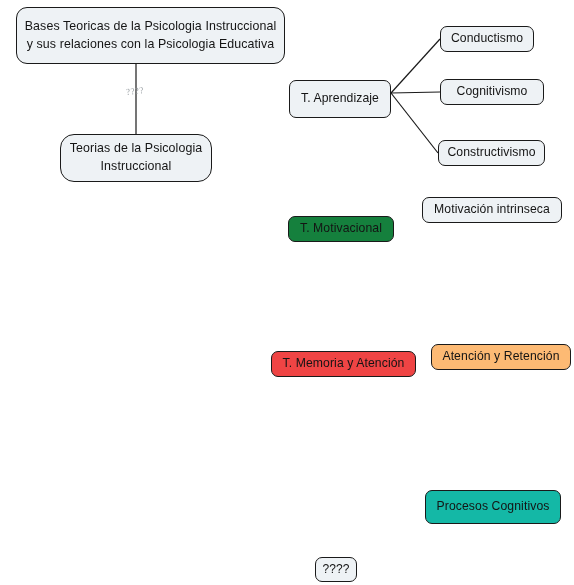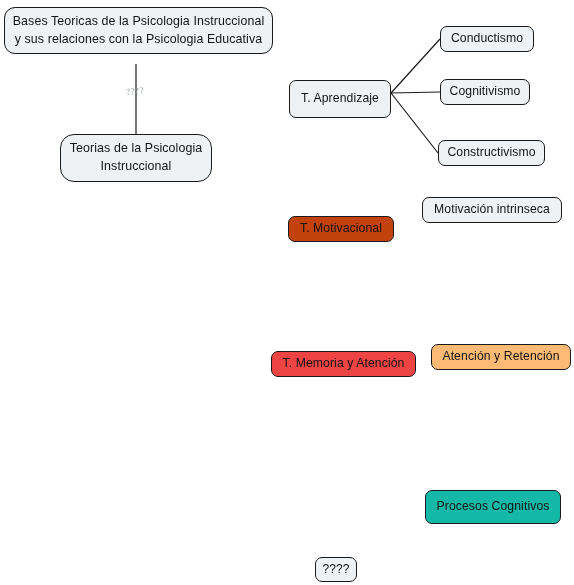--- a/index.html
+++ b/index.html
@@ -71,28 +71,28 @@
 </head>
 <body>
 
 <div id="canvas">
   <svg id="edge-layer" viewBox="0 0 574 585">
       <line x1="136" y1="64" x2="136" y2="134" stroke="#1a1a1a" stroke-width="1.2"></line>
       <line x1="391" y1="93" x2="440" y2="39" stroke="#1a1a1a" stroke-width="1.2"></line>
       <line x1="391" y1="93" x2="440" y2="92" stroke="#1a1a1a" stroke-width="1.2"></line>
       <line x1="391" y1="93" x2="438" y2="153" stroke="#1a1a1a" stroke-width="1.2"></line>
     </svg>
-<div class="node node-root" style="left: 4px; top: 7px; width: 269px; height: 47px; background: rgb(238, 242, 245); border-color: rgb(26, 26, 26);">Bases Teoricas de la Psicologia Instruccional
+<div class="node node-root" style="left: 16px; top: 7px; width: 269px; height: 57px; background: rgb(238, 242, 245); border-color: rgb(26, 26, 26);">Bases Teoricas de la Psicologia Instruccional
 y sus relaciones con la  Psicologia Educativa</div>
     <div class="node node-root" style="left: 60px; top: 134px; width: 152px; height: 48px; background: rgb(238, 242, 245); border-color: rgb(26, 26, 26); border-radius: 14px;">Teorias de la Psicologia
 Instruccional</div>
     <div class="node node-sub" style="left: 289px; top: 80px; width: 102px; height: 38px; background: rgb(238, 242, 245); border-color: rgb(26, 26, 26);">T. Aprendizaje</div>
     <div class="node node-leaf" style="left: 440px; top: 26px; width: 94px; height: 26px; background: rgb(238, 242, 245); border-color: rgb(26, 26, 26);">Conductismo</div>
-    <div class="node node-leaf" style="left: 440px; top: 79px; width: 90px; height: 26px; background: rgb(238, 242, 245); border-color: rgb(26, 26, 26);">Cognitivismo</div>
+    <div class="node node-leaf" style="left: 440px; top: 79px; width: 104px; height: 26px; background: rgb(238, 242, 245); border-color: rgb(26, 26, 26);">Cognitivismo</div>
     <div class="node node-leaf" style="left: 438px; top: 140px; width: 107px; height: 26px; background: rgb(238, 242, 245); border-color: rgb(26, 26, 26);">Constructivismo</div>
-    <div class="node node-sub" style="left: 288px; top: 216px; width: 106px; height: 26px; background: #c2410c; border-color: rgb(26, 26, 26);">T. Motivacional</div>
+    <div class="node node-sub" style="left: 288px; top: 216px; width: 106px; height: 26px; background: #15803d; border-color: rgb(26, 26, 26);">T. Motivacional</div>
     <div class="node node-leaf" style="left: 422px; top: 197px; width: 140px; height: 26px; background: rgb(238, 242, 245); border-color: rgb(26, 26, 26);">Motivación intrinseca</div>
     <div class="node node-sub" style="left: 271px; top: 351px; width: 145px; height: 26px; background: #ef4444; border-color: rgb(26, 26, 26);">T. Memoria y Atención</div>
     <div class="node node-leaf" style="left: 431px; top: 344px; width: 140px; height: 26px; background: #fdba74; border-color: rgb(26, 26, 26);">Atención y Retención</div>
     <div class="node node-leaf" style="left: 425px; top: 490px; width: 136px; height: 34px; background: #14b8a6; border-color: rgb(26, 26, 26);">Procesos Cognitivos</div>
     <div class="node node-small" style="left: 315px; top: 557px; width: 42px; height: 25px; background: rgb(238, 242, 245); border-color: rgb(26, 26, 26);">????</div>
     <div class="edge-label" style="left: 126px; top: 86px;">????</div>
   </div>
 
 </body></html>

